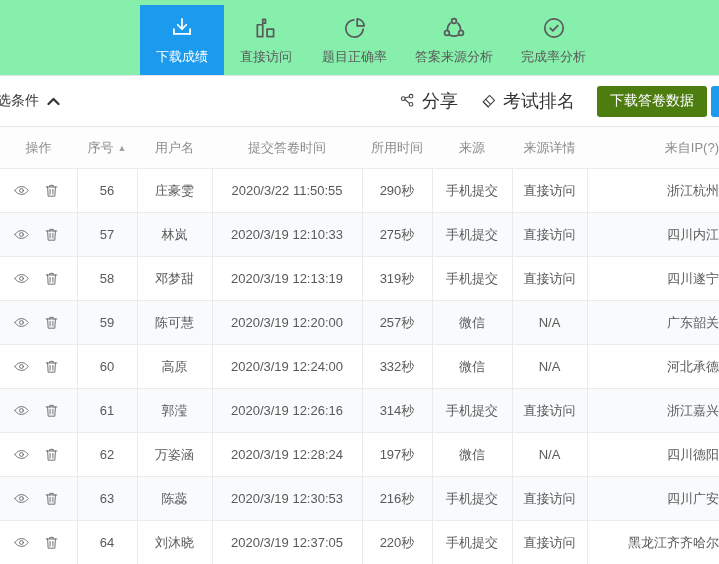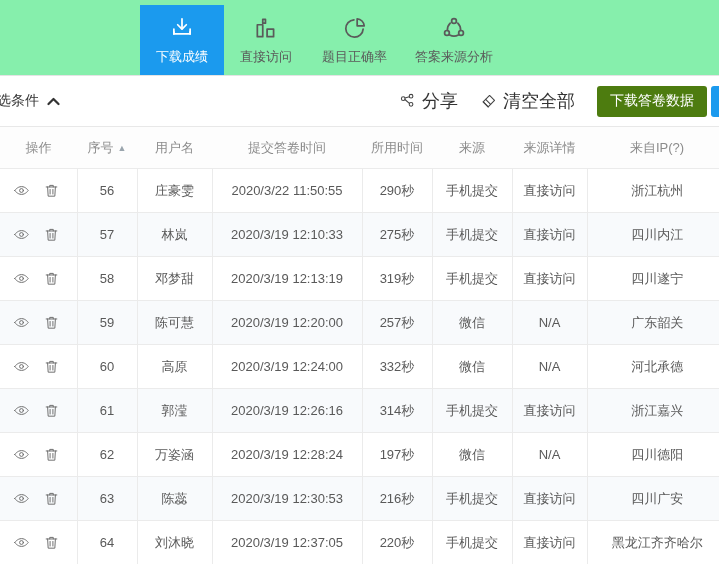--- a/index.html
+++ b/index.html
@@ -34,21 +34,21 @@
   .btn-primary { background:#4d7c0f; color:#fff; font-size:14px; border:none;
     height:31px; padding:0 13px; border-radius:3px; cursor:pointer; white-space:nowrap; }
   .btn-partial { background:#1b9aee; width:8px; height:31px; border-radius:3px 0 0 3px;
     margin-left:-18px; cursor:pointer; }
 
   
   table { width:719px; border-collapse:collapse; table-layout:fixed; }
   thead th { height:42px; font-weight:normal; font-size:13px; color:#8c8c8c;
     border-top:1px solid #e8e8e8; border-bottom:1px solid #ebebeb; background:#fdfdfd;
     }
-  th.col-ip, td.col-ip { text-align:center; padding-left:8px; }
+  th.col-ip, td.col-ip { text-align:right; padding-left:8px; }
   tbody td { height:44px; font-size:13px; color:#595959; text-align:center;
     border-bottom:1px solid #ebebeb; border-right:1px solid #ebebeb;
     overflow:hidden; white-space:nowrap; }
   tbody td:last-child { border-right:none;margin-top:16px; }
   tbody tr.alt td { background:#f8fafc; }
   .sort-arrow { color:#9aa5ad; font-size:9px; margin-left:4px; vertical-align:1px; }
   .actions { display:flex; align-items:center; gap:13px; padding-left:13px; }
   .icon-btn { width:17px; height:17px; cursor:pointer; display:block; }
   .icon-btn svg { width:17px; height:17px; stroke:#6e6e6e; fill:none; stroke-width:1.4;
     stroke-linecap:round; stroke-linejoin:round; }
@@ -98,20 +98,29 @@
           <circle cx="5.5" cy="16.5" r="2.2"></circle>
           <circle cx="18.5" cy="16.5" r="2.2"></circle>
           <path d="M8.5 7.5a9 9 0 0 0-2.6 6.7"></path>
           <path d="M15.5 7.5a9 9 0 0 1 2.6 6.7"></path>
           <path d="M8 18.5a9 9 0 0 0 8 0"></path>
         </svg>
     </span>
     <span class="tab-label">答案来源分析</span>
   </div>
 
+  <div class="tab">
+    <span class="ticon">
+      <svg viewBox="0 0 24 24">
+          <circle cx="12" cy="12" r="8.5"></circle>
+          <path d="M8.5 12.2l2.4 2.4 4.6-4.8"></path>
+        </svg>
+    </span>
+    <span class="tab-label">完成率分析</span>
+  </div>
 </div>
 
 <div class="toolbar">
   <div class="filter-toggle">
     <span>选条件</span>
     <svg viewBox="0 0 13 9">
         <polyline points="1.5,7 6.5,2 11.5,7"></polyline>
       </svg>
   </div>
 
@@ -125,21 +134,21 @@
         </svg>
       <span>分享</span>
     </div>
 
     <div class="tool-link">
       <svg viewBox="0 0 24 24">
           <path d="M13.5 3.5l7 7-9 9-7-7z"></path>
           <path d="M8 9l7 7"></path>
           <path d="M4.5 12.5l7 7"></path>
         </svg>
-      <span>清空全部</span>
+      <span>考试排名</span>
     </div>
 
     <button class="btn-primary">下载答卷数据</button>
     <div class="btn-partial"></div>
   </div>
 </div>
 
 <table>
   <colgroup>
     <col style="width:77px">

